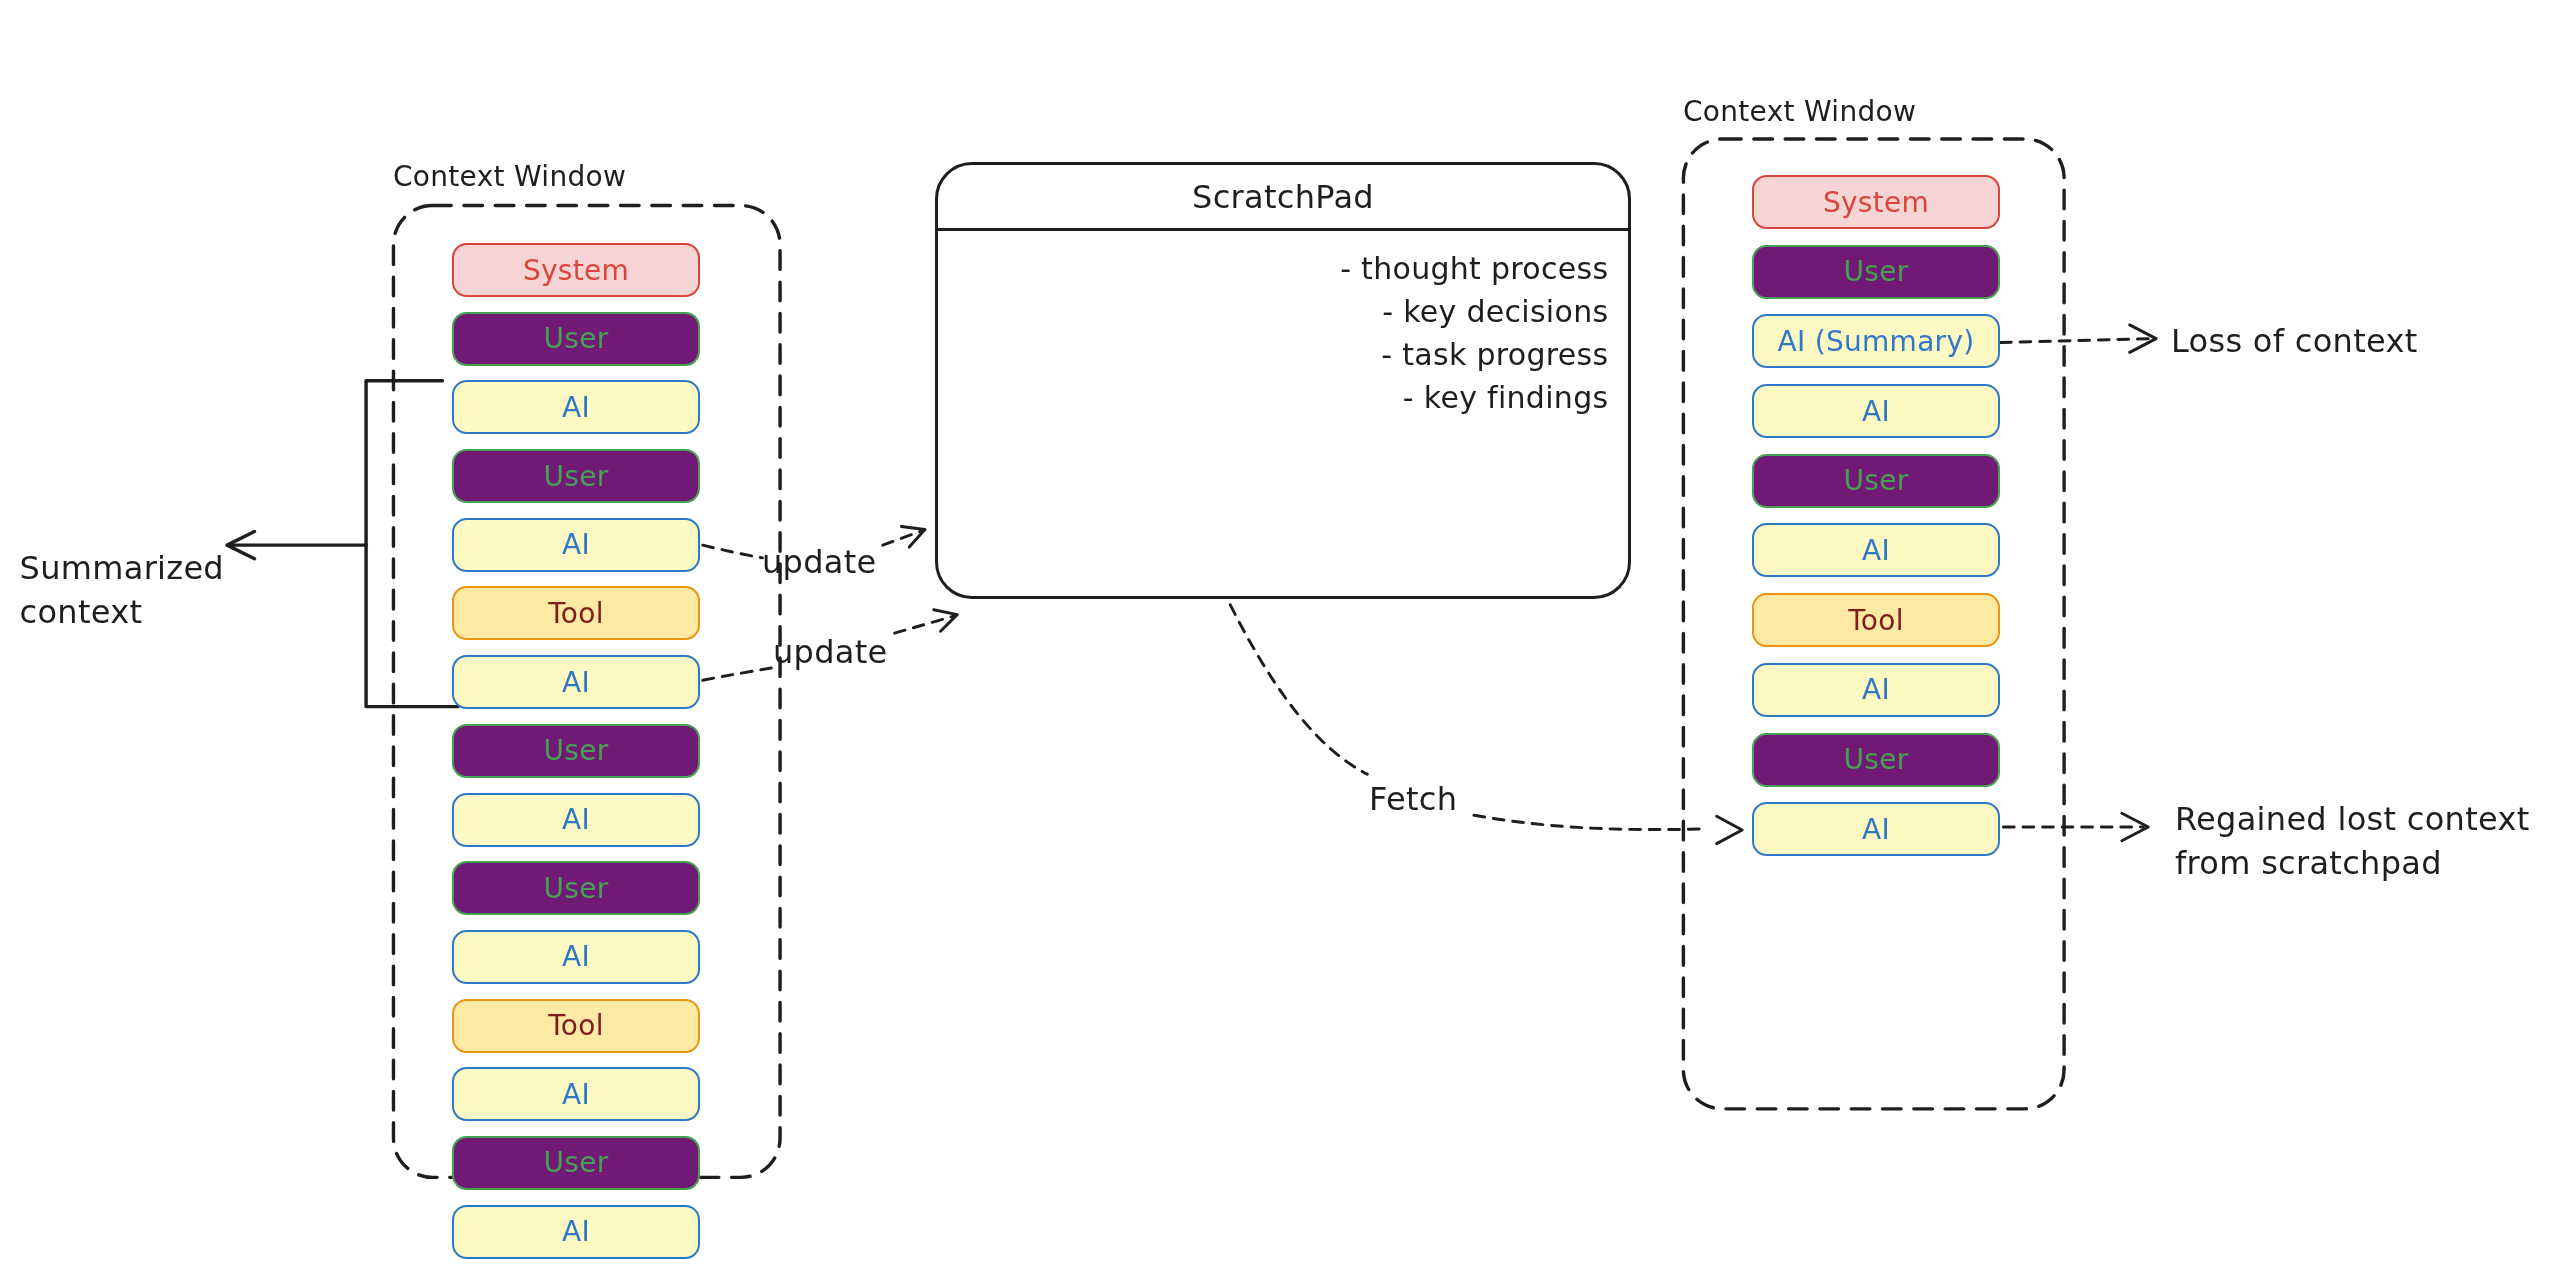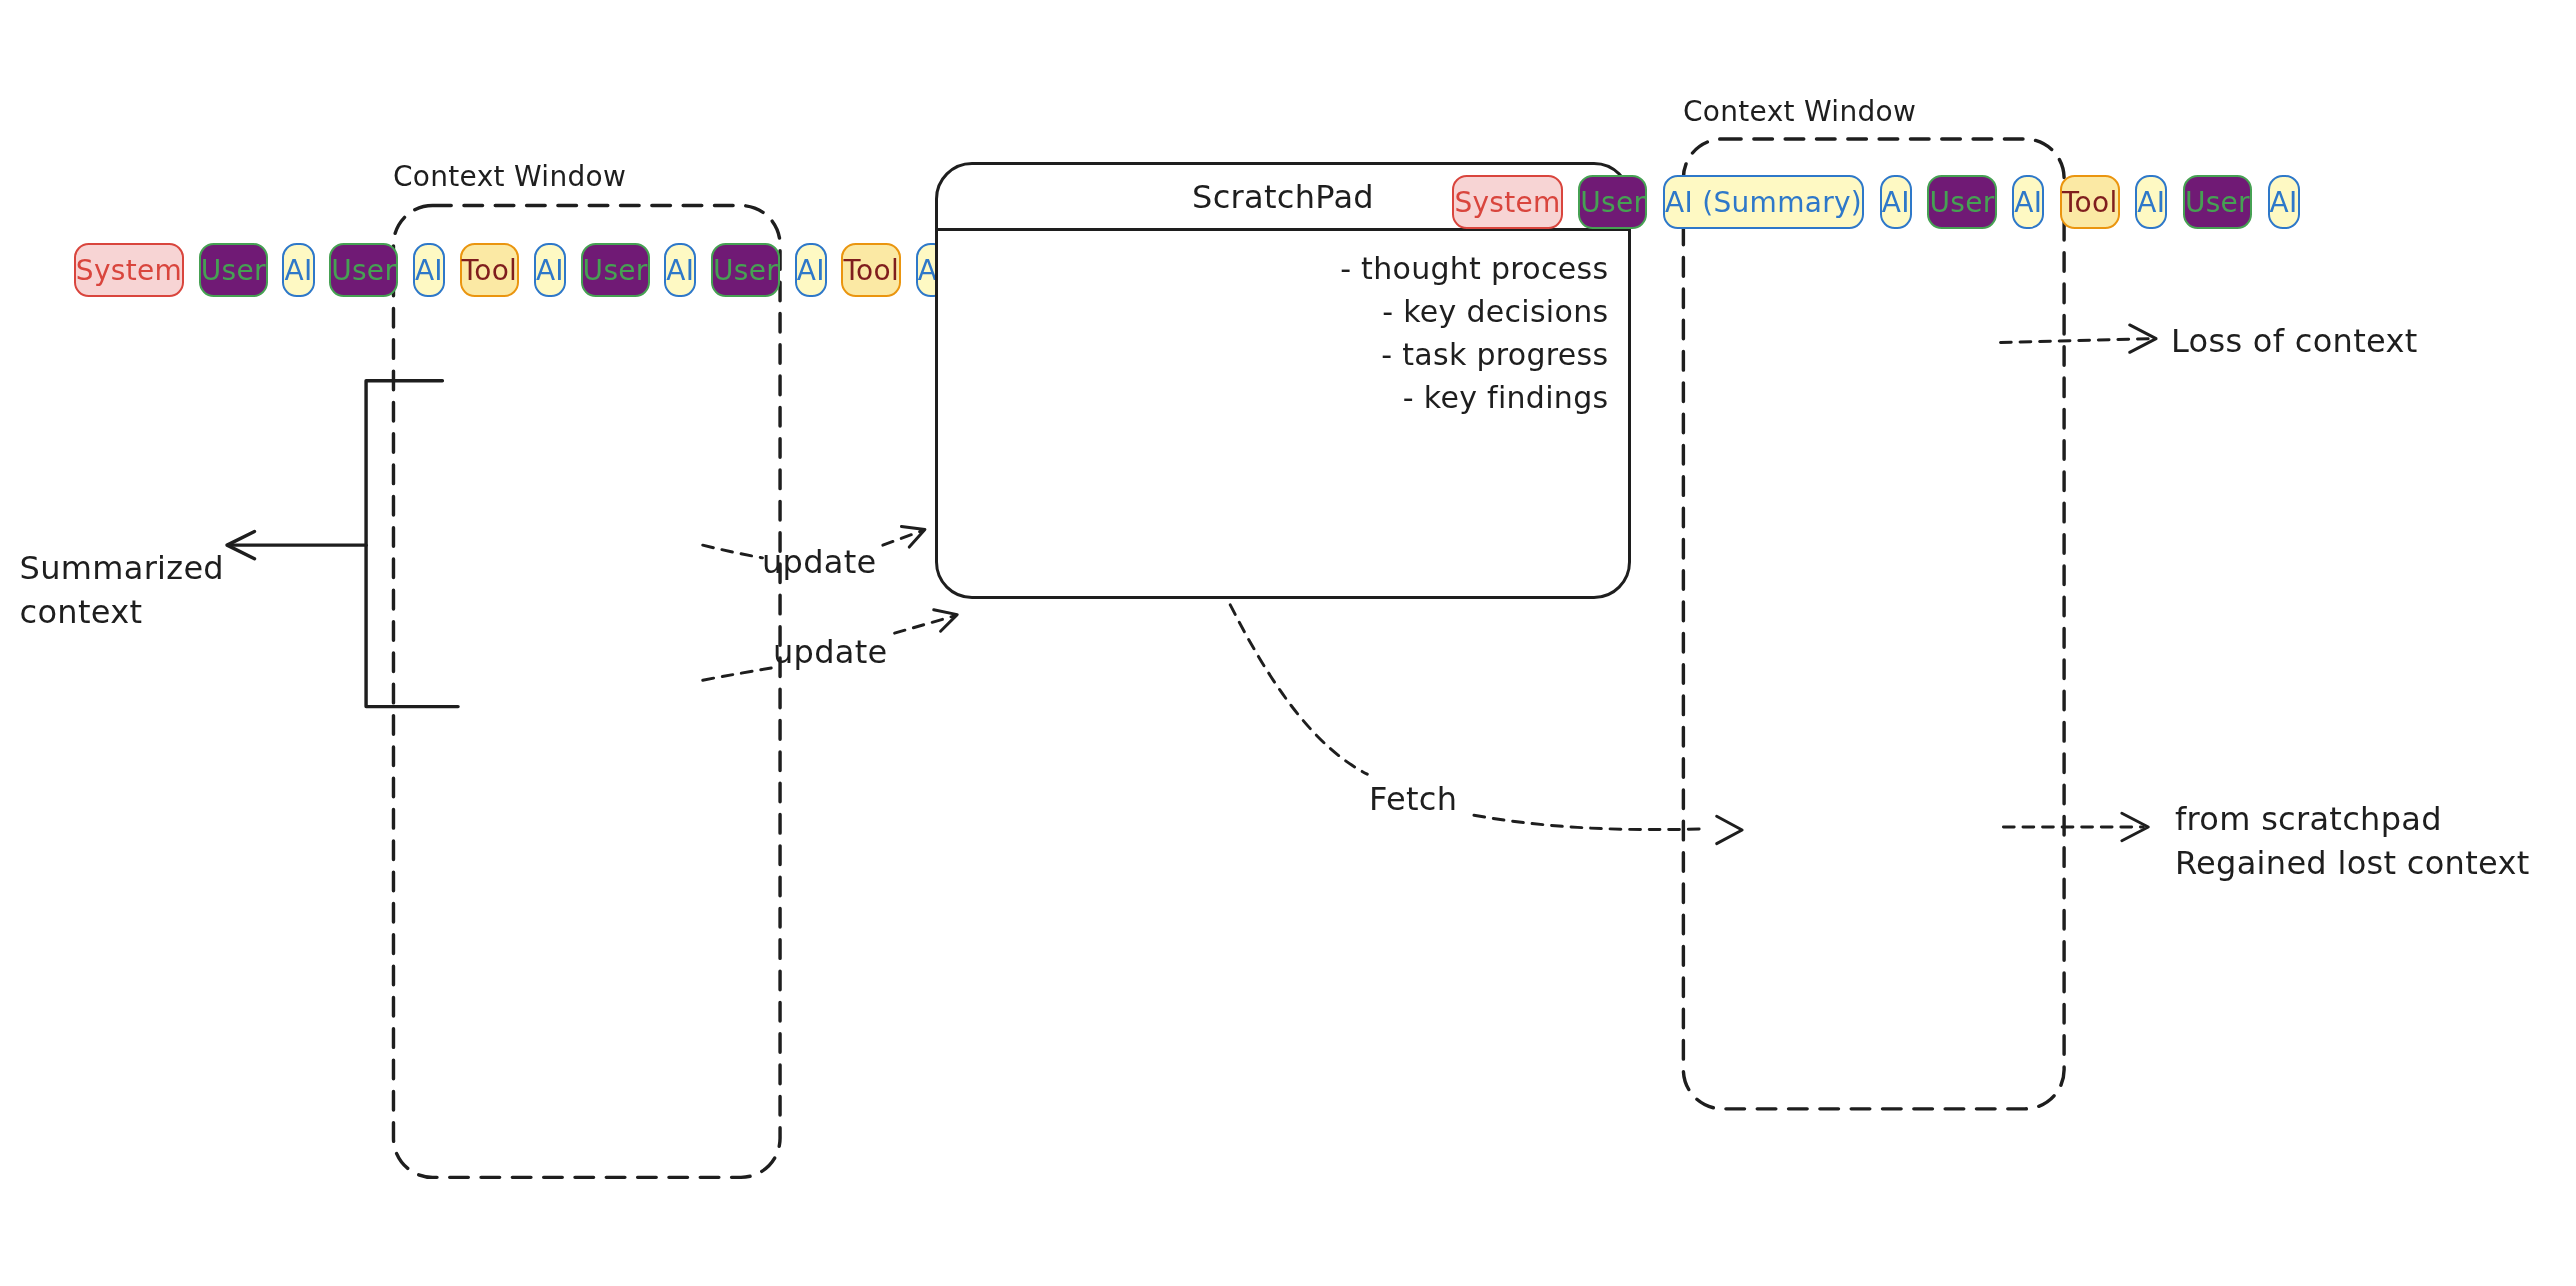--- a/index.html
+++ b/index.html
@@ -5,21 +5,21 @@
   html,body{margin:0;padding:0;background:#ffffff;}
   .canvas{
     position:relative;width:2576px;height:1286px;background:#ffffff;overflow:hidden;
     font-family:"DejaVu Sans",sans-serif;color:#1e1e1e;
   }
   .abs{position:absolute;}
   .hand{letter-spacing:0.3px;}
   
   .win-title{font-size:28px;text-align:left;white-space:nowrap;}
   
-  .stack{position:absolute;display:flex;flex-direction:row;justify-content:center;}
+  .stack{position:absolute;display:flex;flex-direction:column;}
   #left-stack{left:452px;top:243px;width:248px;gap:14.7px;}
   #right-stack{left:1752px;top:175px;width:248px;gap:15.7px;}
   .msg{
     height:54px;border-radius:14.7px;border:2.9px solid;box-sizing:border-box;
     display:flex;align-items:center;justify-content:center;
     font-size:28px;letter-spacing:0.3px;white-space:nowrap;
   }
   .msg.system{background:#f7d4d4;border-color:#d9453d;color:#d9453d;}
   .msg.user{background:#701a75;border-color:#46a153;color:#46a153;}
   .msg.ai{background:#fef9c3;border-color:#2e78c9;color:#2e78c9;}
@@ -177,18 +177,18 @@
 
   <div class="abs ann hand" style="left:762px;top:540px;">update</div>
 
   <div class="abs ann hand" style="left:773px;top:630px;">update</div>
 
   <div class="abs ann hand" style="left:1369px;top:777px;">Fetch</div>
 
   <div class="abs ann hand" style="left:2171px;top:319px;">Loss of context</div>
 
   <div class="abs ann hand" style="left:2175px;top:797px;">
+    <div>Regained lost context</div>
     <div>from scratchpad</div>
-    <div>Regained lost context</div>
   </div>
 
 </div>
 
 
 </body></html>

